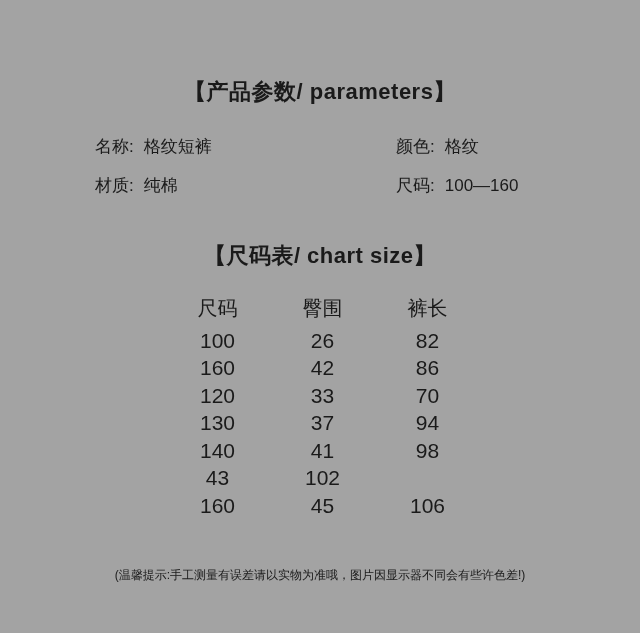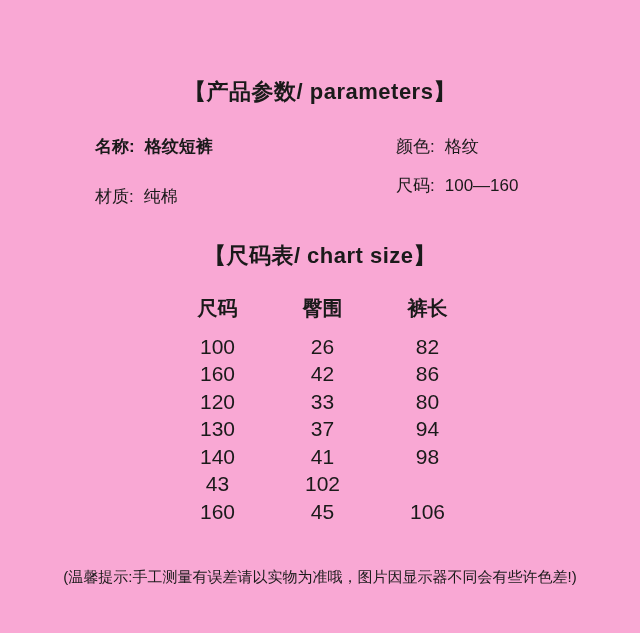--- a/index.html
+++ b/index.html
@@ -4,21 +4,21 @@
 <style>
   html, body {
     margin: 0;
     padding: 0;
     background: #ffffff;
   }
   #page {
     position: relative;
     width: 640px;
     height: 633px;
-    background: #f9a8d4;
+    background: #a3a3a3;
     color: #1a1a1a;
     font-family: "Liberation Sans", sans-serif;
     overflow: hidden;
   }
   .sec-title {
     position: absolute;
     left: 0;
     width: 100%;
     text-align: center;
     font-size: 22px;
@@ -30,50 +30,50 @@
   #params-title { top: 81px; }
   #chart-title  { top: 245px; }
 
   .param {
     position: absolute;
     font-size: 17px;
     line-height: 1;
     white-space: nowrap;
   }
   .param .p-label { margin-right: 10px; }
-  #param-name     { left: 95px;  top: 138px; font-weight: bold; }
+  #param-name     { left: 95px;  top: 138px; }
   #param-color    { left: 396px; top: 138px; }
-  #param-material { left: 95px;  top: 177px; margin-top: 11px; }
+  #param-material { left: 95px;  top: 177px; }
   #param-size     { left: 396px; top: 177px; text-align: center; }
 
   .size-table {
     position: absolute;
     left: 165px;
     top: 295px;
     width: 316px;
     font-size: 21px;
   }
   .trow {
     display: flex;
     height: 27.5px;
     line-height: 27.5px;
   }
-  .trow.thead { margin-bottom: 10px; font-size: 20px; font-weight: bold; }
+  .trow.thead { margin-bottom: 4px; font-size: 20px; }
   .tcell {
     width: 105px;
     text-align: center;
     white-space: nowrap;
   }
   .note {
     position: absolute;
     top: 568px;
     left: 0;
     width: 100%;
     text-align: center;
-    font-size: 15px;
+    font-size: 12px;
     line-height: 1.2;
     white-space: nowrap;
   }
 </style>
 </head>
 <body>
 
 <div id="page">
 
   <div class="sec-title" id="params-title">【产品参数/ parameters】</div>
@@ -109,21 +109,21 @@
           <span class="tcell">82</span>
         </div>
         <div class="trow">
           <span class="tcell">160</span>
           <span class="tcell">42</span>
           <span class="tcell">86</span>
         </div>
         <div class="trow">
           <span class="tcell">120</span>
           <span class="tcell">33</span>
-          <span class="tcell">80</span>
+          <span class="tcell">70</span>
         </div>
         <div class="trow">
           <span class="tcell">130</span>
           <span class="tcell">37</span>
           <span class="tcell">94</span>
         </div>
         <div class="trow">
           <span class="tcell">140</span>
           <span class="tcell">41</span>
           <span class="tcell">98</span>

